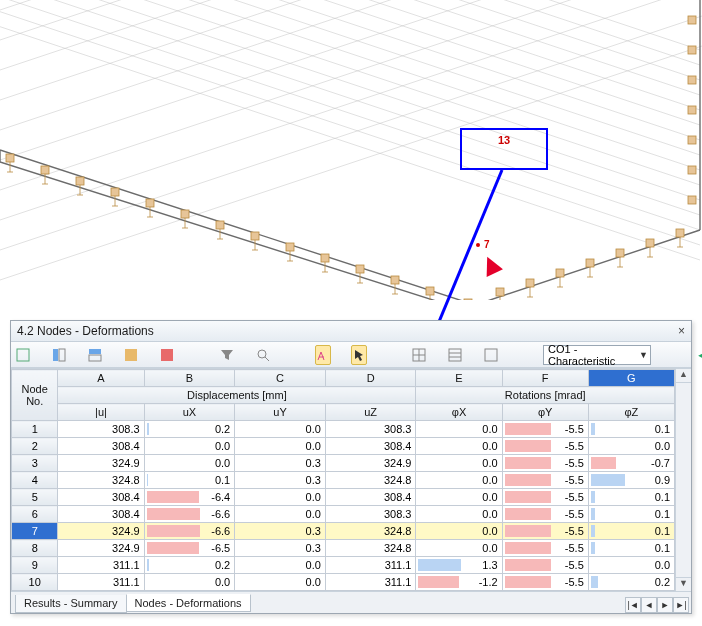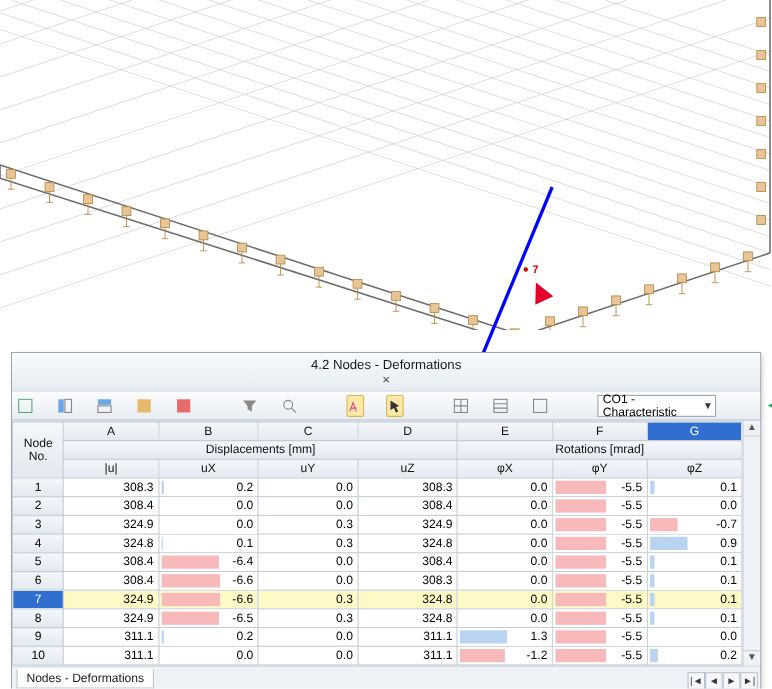--- a/index.html
+++ b/index.html
@@ -49,21 +49,20 @@
   }
   .panel-title {
     background: linear-gradient(#f8fafc,#e6ecf2);
     border-bottom: 1px solid #c6d0da;
     padding: 3px 6px;
     font-size: 12px;
     color: #1a1a1a;
     display: flex;
     align-items: center;
     justify-content: space-between;
-    flex-direction: column;
   }
   .panel-title .close { font-family: Arial; color:#444; cursor:default; }
   .toolbar {
     background: linear-gradient(#fbfcfd,#e8edf3);
     border-bottom: 1px solid #c8d2dc;
     padding: 2px 4px;
     display: flex;
     align-items: center;
     gap: 20px;
     height: 26px;
@@ -352,20 +351,23 @@
         </g>
       <g transform="translate(692,200)">
           <rect x="-4" y="-4" width="8" height="8"></rect>
         </g>
     </g>
 
     <circle cx="478" cy="245" r="2" fill="#d40000"></circle>
     <text x="484" y="248" font-size="10" fill="#d40000" font-weight="bold">7</text>
   </svg>
 
+  <div class="annotation-box" style="left:460px; top:128px; width:88px; height:42px;">
+    <span>13</span>
+  </div>
 
   <div class="arrow-red" style="left:482px; top:256px;"></div>
 </div>
 
 <svg width="702" height="626" style="position:absolute;top:0;left:0;pointer-events:none">
   <defs>
     <marker id="ah" markerWidth="10" markerHeight="10" refX="6" refY="3" orient="auto">
       <path d="M0,0 L0,6 L9,3 z" fill="#0000ff"></path>
     </marker>
   </defs>
@@ -634,20 +636,21 @@
         </tbody>
     </table>
     <div class="scroll-stub">
       <div class="up">▲</div>
       <div class="down">▼</div>
     </div>
   </div>
 
   <div class="tabs">
     <div id="tabs-host" style="display:flex">
+        <div class="tab">Results - Summary</div>
         <div class="tab active">Nodes - Deformations</div>
       </div>
     <div class="tab-nav">
       <button>|◄</button>
       <button>◄</button>
       <button>►</button>
       <button>►|</button>
     </div>
   </div>
 </div>

